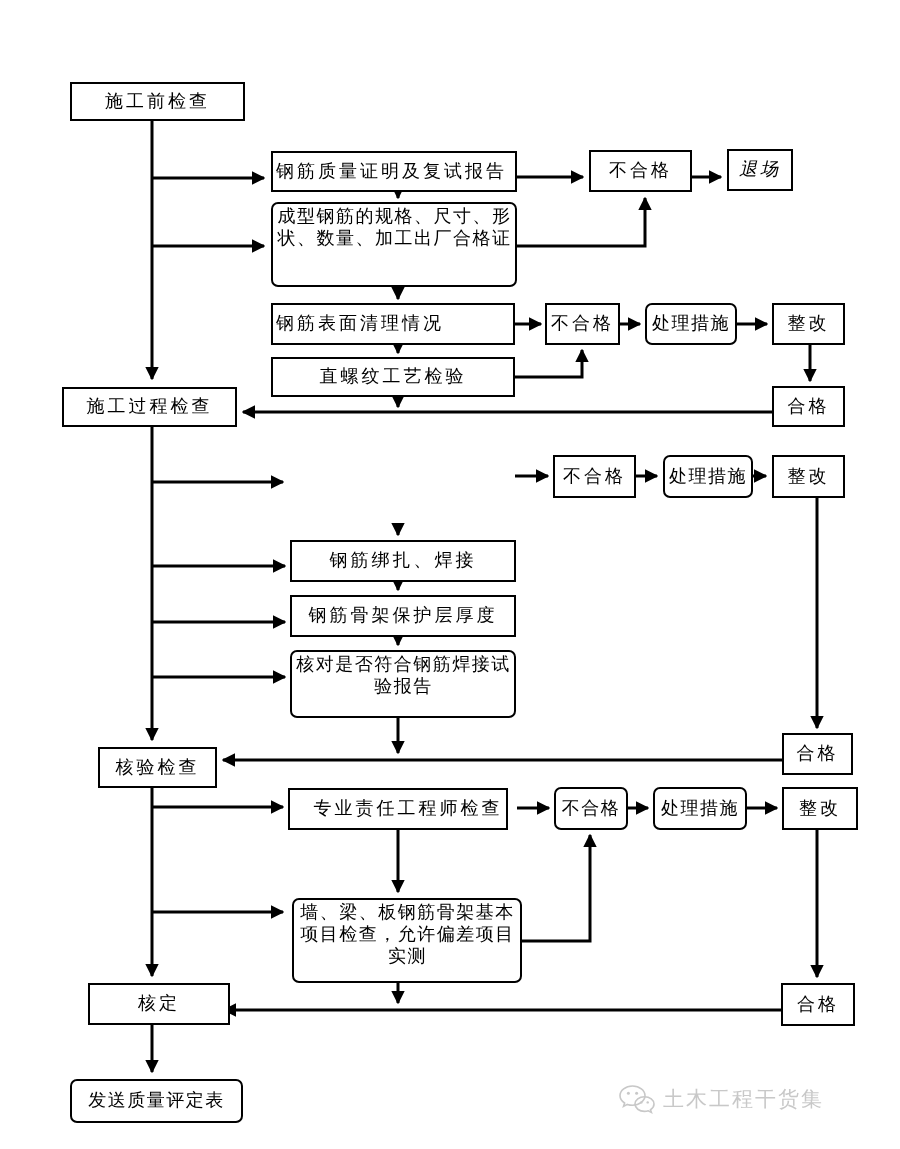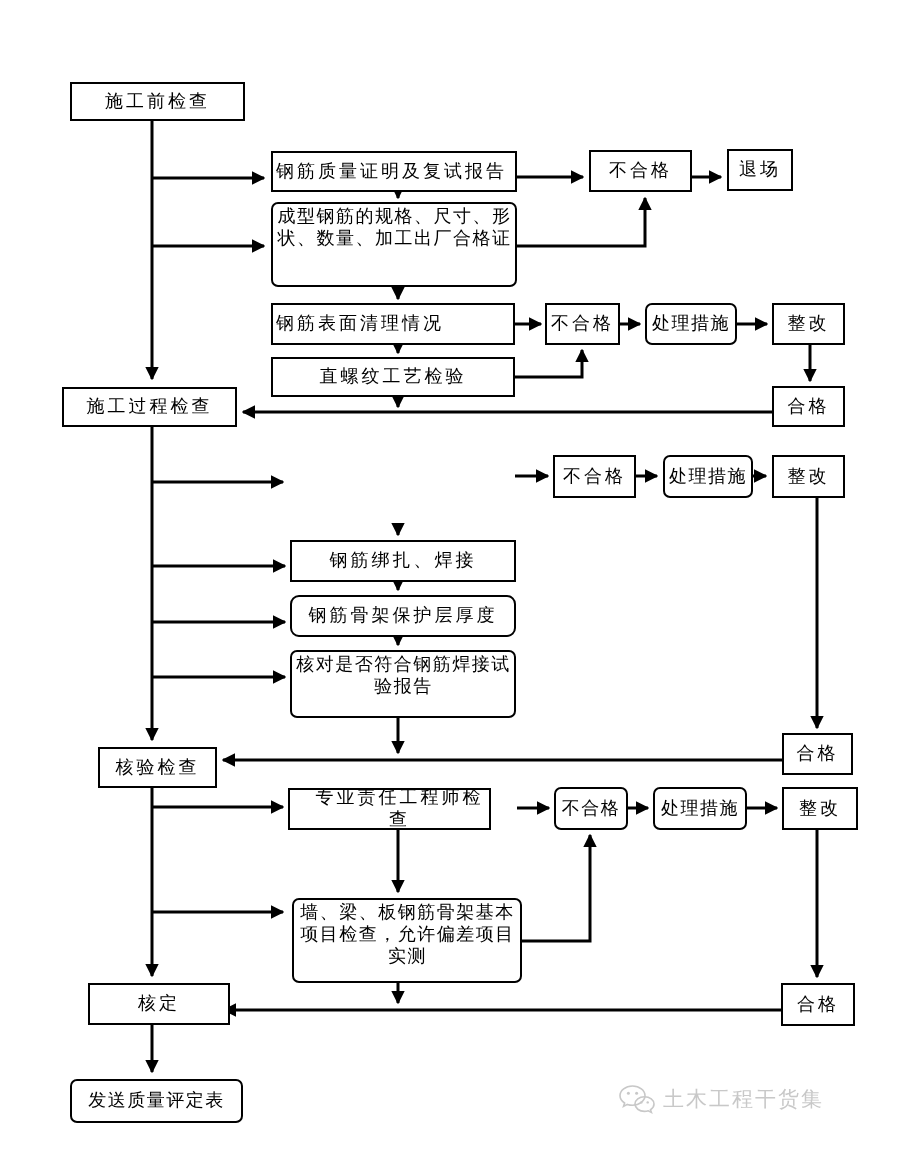--- a/index.html
+++ b/index.html
@@ -88,21 +88,21 @@
 
   <div class="node" style="left:70px;top:82px;width:175px;height:39px;">
       <span>施工前检查</span>
     </div>
   <div class="node left" style="left:271px;top:151px;width:246px;height:41px;">
       <span>钢筋质量证明及复试报告</span>
     </div>
   <div class="node" style="left:589px;top:150px;width:103px;height:42px;">
       <span>不合格</span>
     </div>
-  <div class="node" style="left:727px;top:149px;width:66px;height:42px;">
+  <div class="node" style="left:727px;top:149px;width:66px;height:42px;font-style:italic;">
       <span>退场</span>
     </div>
   <div class="node left top tight" style="left:271px;top:202px;width:246px;height:85px;">
       <span>成型钢筋的规格、尺寸、形状、数量、加工出厂合格证</span>
     </div>
   <div class="node left" style="left:271px;top:303px;width:244px;height:42px;">
       <span>钢筋表面清理情况</span>
     </div>
   <div class="node" style="left:545px;top:303px;width:75px;height:42px;">
       <span>不合格</span>
@@ -127,33 +127,33 @@
     </div>
   <div class="node tight" style="left:663px;top:455px;width:90px;height:43px;">
       <span>处理措施</span>
     </div>
   <div class="node" style="left:772px;top:455px;width:73px;height:43px;">
       <span>整改</span>
     </div>
   <div class="node" style="left:290px;top:540px;width:226px;height:42px;">
       <span>钢筋绑扎、焊接</span>
     </div>
-  <div class="node" style="left:290px;top:595px;width:226px;height:42px;border-radius:9px;">
+  <div class="node" style="left:290px;top:595px;width:226px;height:42px;">
       <span>钢筋骨架保护层厚度</span>
     </div>
   <div class="node left top tight" style="left:290px;top:650px;width:226px;height:68px;">
       <span>核对是否符合钢筋焊接试验报告</span>
     </div>
   <div class="node" style="left:98px;top:747px;width:119px;height:41px;">
       <span>核验检查</span>
     </div>
   <div class="node" style="left:782px;top:733px;width:71px;height:42px;">
       <span>合格</span>
     </div>
-  <div class="node" style="left:288px;top:788px;width:203px;height:42px;padding-left:20px;">
+  <div class="node" style="left:288px;top:788px;width:220px;height:42px;padding-left:20px;">
       <span>专业责任工程师检查</span>
     </div>
   <div class="node tight" style="left:554px;top:787px;width:74px;height:43px;">
       <span>不合格</span>
     </div>
   <div class="node tight" style="left:653px;top:787px;width:94px;height:43px;">
       <span>处理措施</span>
     </div>
   <div class="node" style="left:782px;top:787px;width:76px;height:43px;">
       <span>整改</span>

